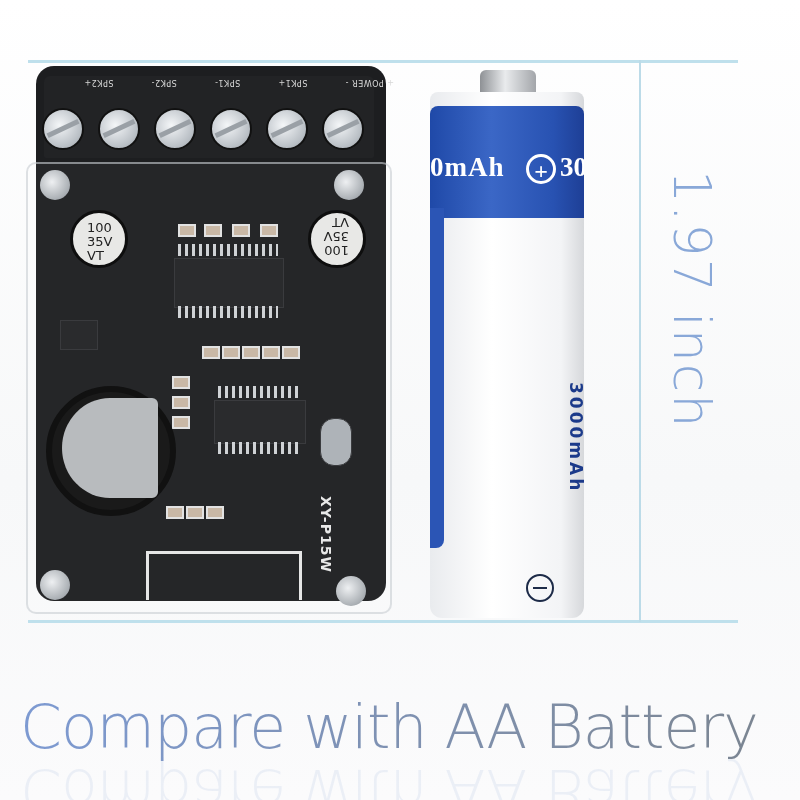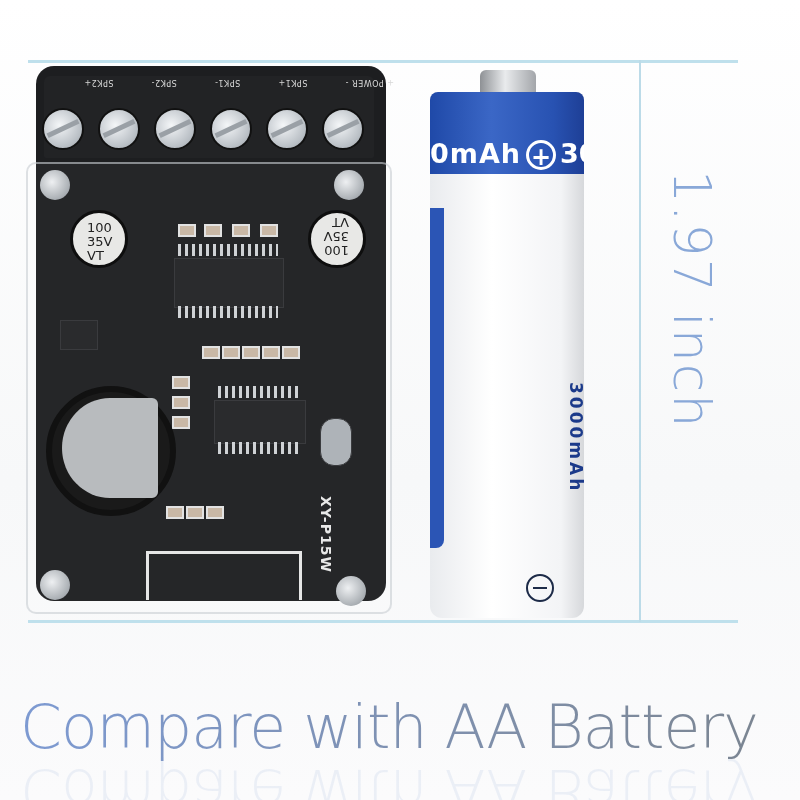--- a/index.html
+++ b/index.html
@@ -27,22 +27,22 @@
   .pot .ring{position:absolute;left:0;top:0;width:118px;height:118px;border-radius:50%;border:6px solid #111;background:#1a1a1a;}
   .pot .knob{position:absolute;left:16px;top:12px;width:96px;height:100px;background:#b8bbbe;border-radius:50% 6px 6px 50%;}
   .mount{position:absolute;width:30px;height:30px;border-radius:50%;background:radial-gradient(circle at 40% 40%,#eef0f2,#a9aeb3 70%,#7c8187);}
   .antenna{position:absolute;left:120px;top:485px;width:150px;height:46px;border:3px solid #e6e6e6;border-bottom:none;}
   .model{position:absolute;left:292px;top:430px;color:#e8e8e8;font-size:14px;font-weight:bold;writing-mode:vertical-rl;letter-spacing:1px;}
   
   .battery{position:absolute;left:430px;top:70px;width:154px;height:548px;}
   .bat-tip{position:absolute;left:50px;top:0;width:56px;height:24px;border-radius:6px 6px 0 0;background:linear-gradient(90deg,#8e9195,#e9ebed 45%,#a3a6aa);}
   .bat-body{position:absolute;left:0;top:22px;width:154px;height:526px;border-radius:8px 8px 12px 12px;
             background:linear-gradient(90deg,#e9ebee 0%,#ffffff 40%,#f3f4f6 85%,#d6d8db 100%);}
-  .bat-wrap{position:absolute;left:0;top:0;width:154px;height:82px;border-radius:8px 8px 0 0;
-            background:linear-gradient(90deg,#1f49a8,#3b67c6 40%,#2852b2 80%,#1e3f96);}
+  .bat-wrap{position:absolute;left:0;top:14px;width:154px;height:112px;border-radius:8px 8px 0 0;
+            background:linear-gradient(90deg,#1f49a8,#3b67c6 40%,#2852b2 80%,#1e3f96);font-family:Liberation Serif, serif;}
   .bat-stripe{position:absolute;left:0;top:116px;width:14px;height:340px;background:#2b55b5;border-radius:0 0 8px 0;}
   .bat-mah{position:absolute;left:0;top:46px;color:#fff;font-size:27px;font-weight:bold;letter-spacing:1px;}
   .plus{position:absolute;left:96px;top:48px;width:30px;height:30px;border:3px solid #fff;border-radius:50%;color:#fff;font-size:24px;font-weight:bold;line-height:28px;text-align:center;box-sizing:border-box;}
   .bat-30{position:absolute;left:130px;top:46px;color:#fff;font-size:27px;font-weight:bold;width:24px;overflow:hidden;}
   .bat-side{position:absolute;left:136px;top:290px;color:#1b3a8a;font-size:17px;font-weight:bold;writing-mode:vertical-rl;letter-spacing:3px;}
   .minus{position:absolute;left:96px;top:482px;width:28px;height:28px;border:2px solid #1d2b48;border-radius:50%;box-sizing:border-box;}
   .minus::after{content:"";position:absolute;left:5px;top:11px;width:14px;height:2px;background:#1d2b48;}
   
   .dimension{position:absolute;left:662px;top:170px;color:#89a8d8;font-size:52px;font-weight:200;
              writing-mode:vertical-rl;font-family:"DejaVu Sans",sans-serif;letter-spacing:2px;}

